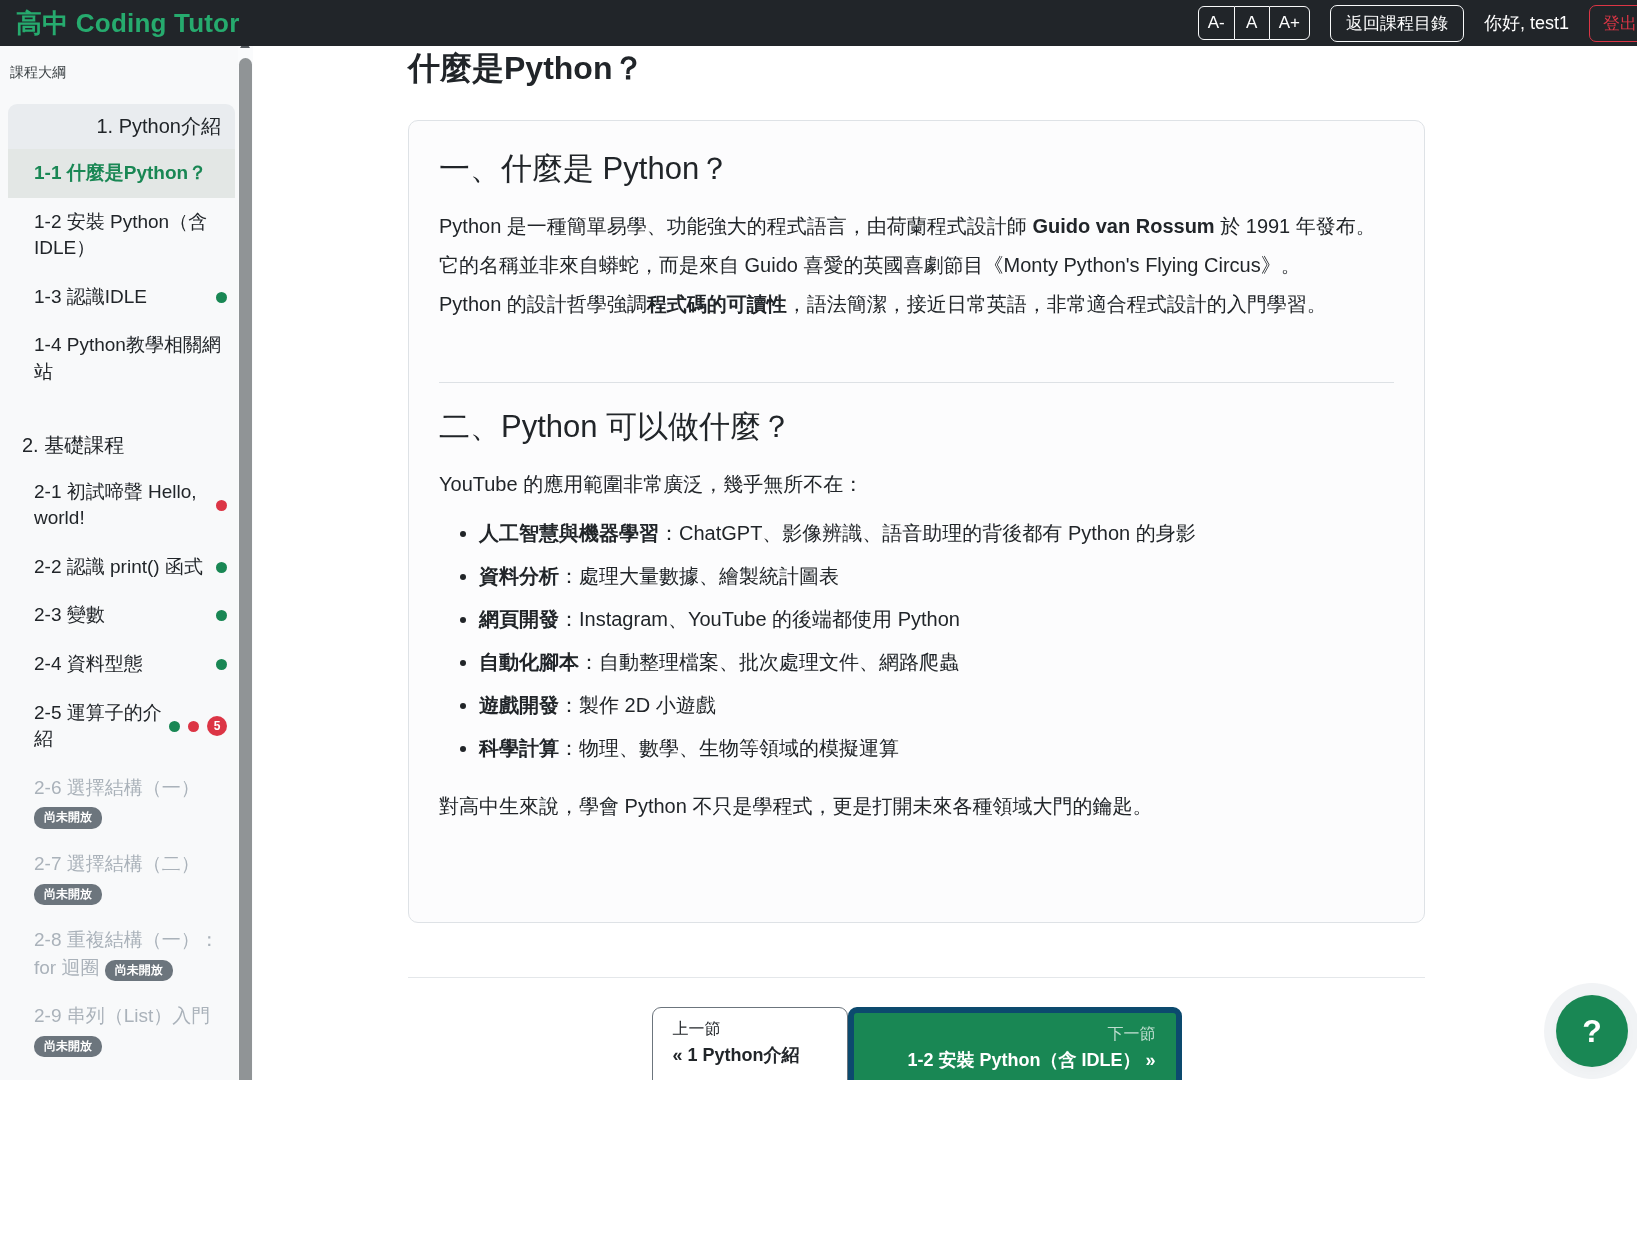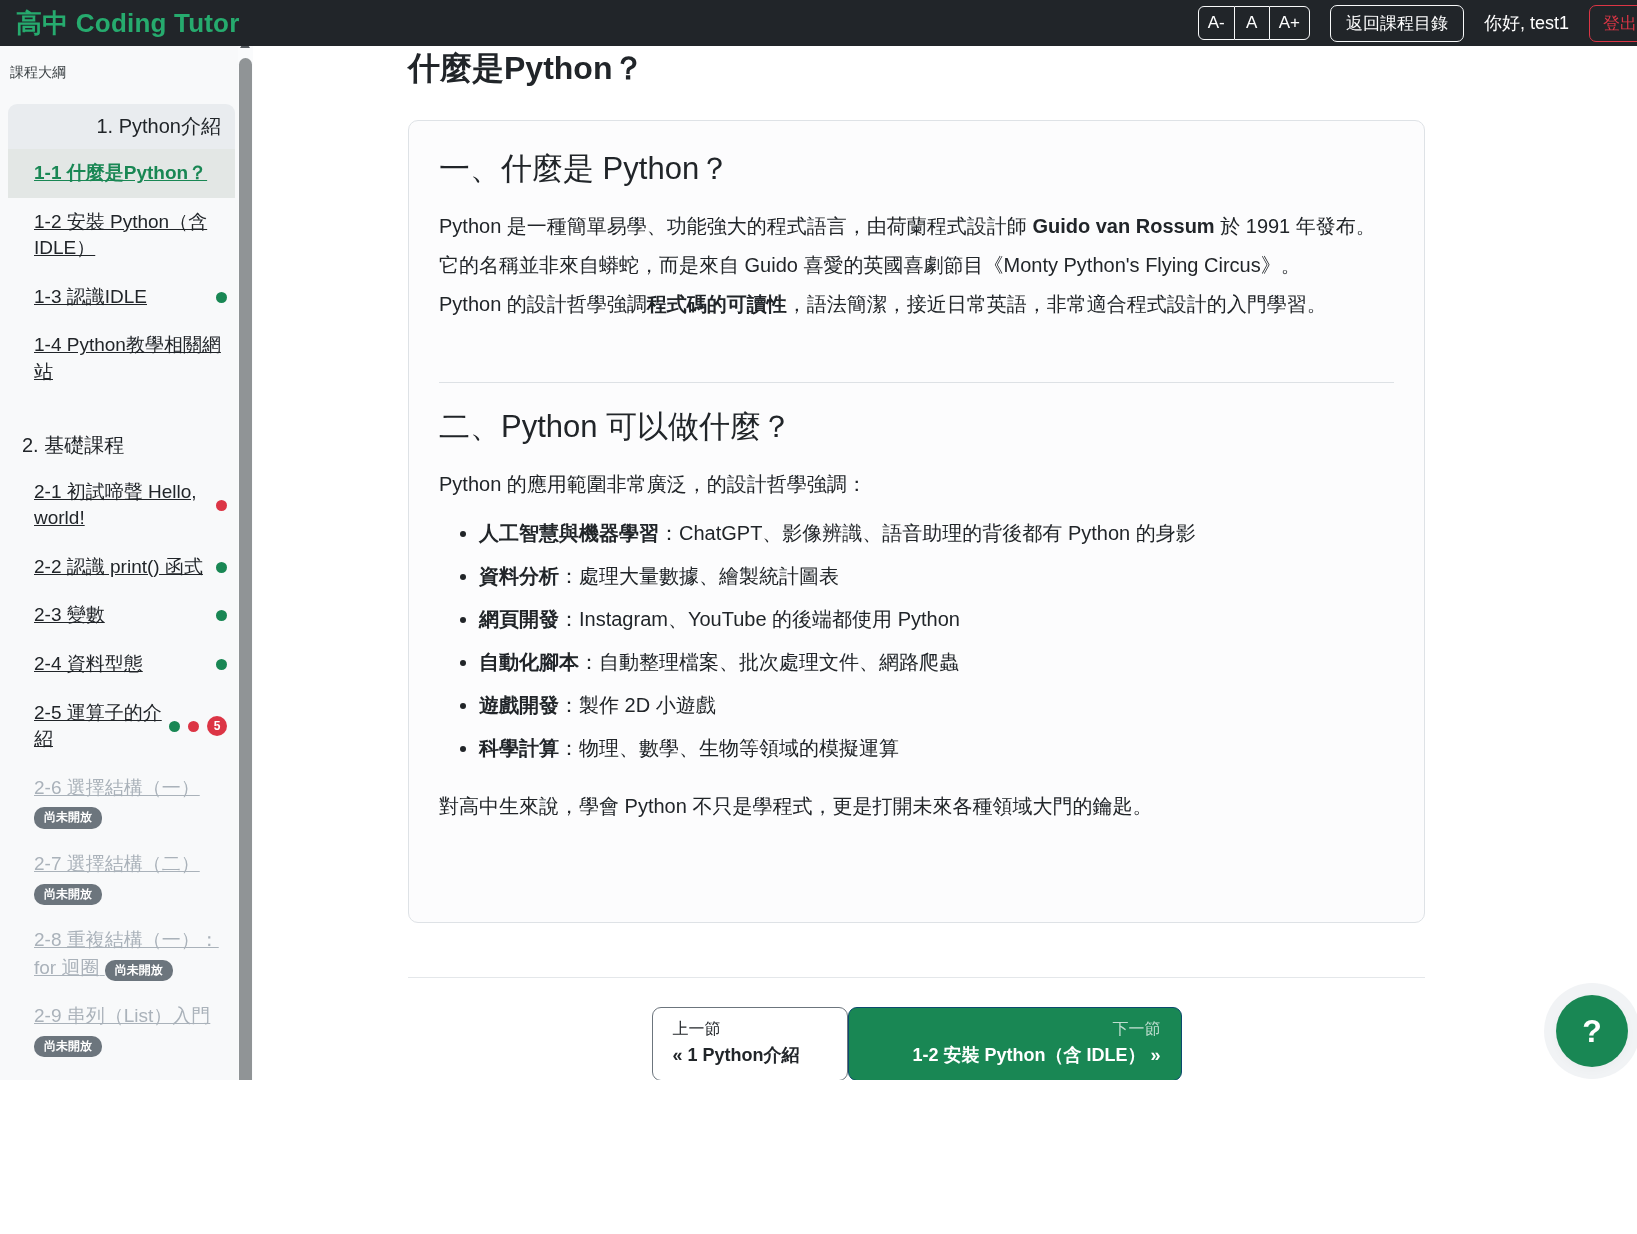--- a/index.html
+++ b/index.html
@@ -26,21 +26,21 @@
 
   
   .sidebar { position:absolute; top:32px; left:0; width:253px; height:1188px; background:#f8f9fa; overflow:hidden; }
   .sidebar-inner { padding:0 14px 0 8px; width:249px; }
   .sidebar-title { font-size:14px; color:#3f4548; margin:32px 0 22px 2px; }
   .sec-header { font-size:20px; color:#212529; padding:9px 14px; border-radius:9px 9px 0 0; cursor:pointer; }
   .sec-header.open { background:#e9ecef;text-align:right; }
   .sec-header.plain { background:transparent; margin-top:26px; }
   .item { display:flex; align-items:center; justify-content:space-between; gap:6px;
     padding:11px 8px 11px 26px; font-size:19px; line-height:1.4; color:#212529; cursor:pointer; }
-  .item .lbl { flex:1 1 auto;text-decoration:underline; }
+  .item .lbl { flex:1 1 auto; }
   .item.active { background:#e3e7e5; font-weight:bold; color:#198754; }
   .item.disabled { color:#aab2ba; cursor:default; }
   .dots { display:flex; align-items:center; gap:8px; flex:0 0 auto; }
   .dot { width:11px; height:11px; border-radius:50%; display:inline-block; }
   .dot-green { background:#198754; }
   .dot-red { background:#dc3545; }
   .count-badge { width:20px; height:20px; border-radius:50%; background:#dc3545; color:#fff;
     font-size:12px; font-weight:bold; display:inline-flex; align-items:center; justify-content:center; }
   .pill { display:inline-block; background:#6c757d; color:#fff; font-size:12px; font-weight:bold;
     padding:4px 10px; border-radius:10px; margin-top:6px; line-height:1.1; white-space:nowrap; }
@@ -63,21 +63,21 @@
   .bullets { margin:14px 0 0 40px; }
   .bullets li { font-size:20px; line-height:1.5; margin-bottom:13px; }
   .closing { margin-top:24px; }
 
   .footer-hr { border:none; border-top:1px solid #e4e7ea; margin-top:54px; }
   .pager { display:flex; justify-content:center; align-items:stretch; margin-top:29px; }
   .pager-btn { border-radius:9px; padding:11px 20px 13px 20px; cursor:pointer; }
   .prev-btn { background:#fff; border:1px solid #6c757d; text-align:left; min-width:196px; }
   .prev-btn .small { font-size:16px; color:#212529; }
   .prev-btn .big { font-size:18px; font-weight:bold; color:#212529; margin-top:3px; }
-  .next-btn { background:#198754; border:1px solid #0c4a6e; text-align:right; min-width:334px; }
+  .next-btn { background:#198754; border:6px solid #0c4a6e; text-align:right; min-width:334px; }
   .next-btn .small { font-size:16px; color:rgba(255,255,255,.72); }
   .next-btn .big { font-size:18px; font-weight:bold; color:#fff; margin-top:3px; }
 
   
   .help-fab { position:absolute; right:9px; bottom:13px; width:72px; height:72px; border-radius:50%;
     background:#198754; color:#fff; font-size:32px; font-weight:bold;
     display:flex; align-items:center; justify-content:center; cursor:pointer;
     box-shadow:0 0 0 12px rgba(238,241,243,.85), 0 3px 10px rgba(0,0,0,.18); }
 </style>
 </head>
@@ -190,21 +190,21 @@
     <h1 class="page-title">什麼是Python？</h1>
 
     <div class="card">
       <h2>一、什麼是 Python？</h2>
       <p><span>Python 是一種簡單易學、功能強大的程式語言，由荷蘭程式設計師 </span><strong>Guido van Rossum</strong><span> 於 1991 年發布。它的名稱並非來自蟒蛇，而是來自 Guido 喜愛的英國喜劇節目《Monty Python's Flying Circus》。</span></p>
       <p><span>Python 的設計哲學強調</span><strong>程式碼的可讀性</strong><span>，語法簡潔，接近日常英語，非常適合程式設計的入門學習。</span></p>
 
       <hr class="divider">
 
       <h2>二、Python 可以做什麼？</h2>
-      <p>Python 的應用範圍非常廣泛，的設計哲學強調：</p>
+      <p>YouTube 的應用範圍非常廣泛，幾乎無所不在：</p>
       <ul class="bullets">
         <li><strong>人工智慧與機器學習</strong><span>：ChatGPT、影像辨識、語音助理的背後都有 Python 的身影</span></li>
         <li><strong>資料分析</strong><span>：處理大量數據、繪製統計圖表</span></li>
         <li><strong>網頁開發</strong><span>：Instagram、YouTube 的後端都使用 Python</span></li>
         <li><strong>自動化腳本</strong><span>：自動整理檔案、批次處理文件、網路爬蟲</span></li>
         <li><strong>遊戲開發</strong><span>：製作 2D 小遊戲</span></li>
         <li><strong>科學計算</strong><span>：物理、數學、生物等領域的模擬運算</span></li>
       </ul>
       <p class="closing">對高中生來說，學會 Python 不只是學程式，更是打開未來各種領域大門的鑰匙。</p>
     </div>

